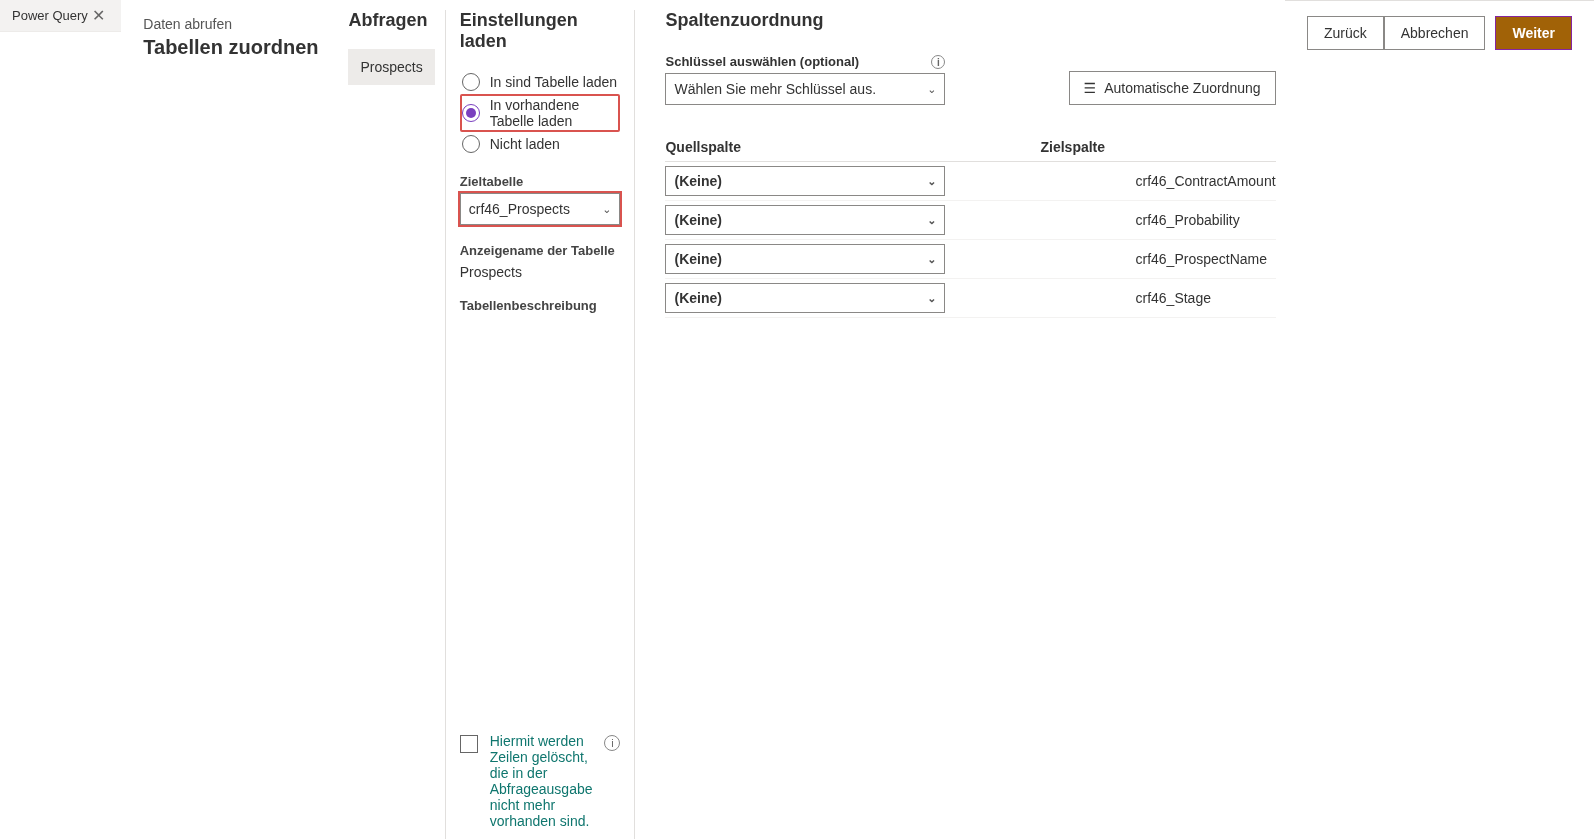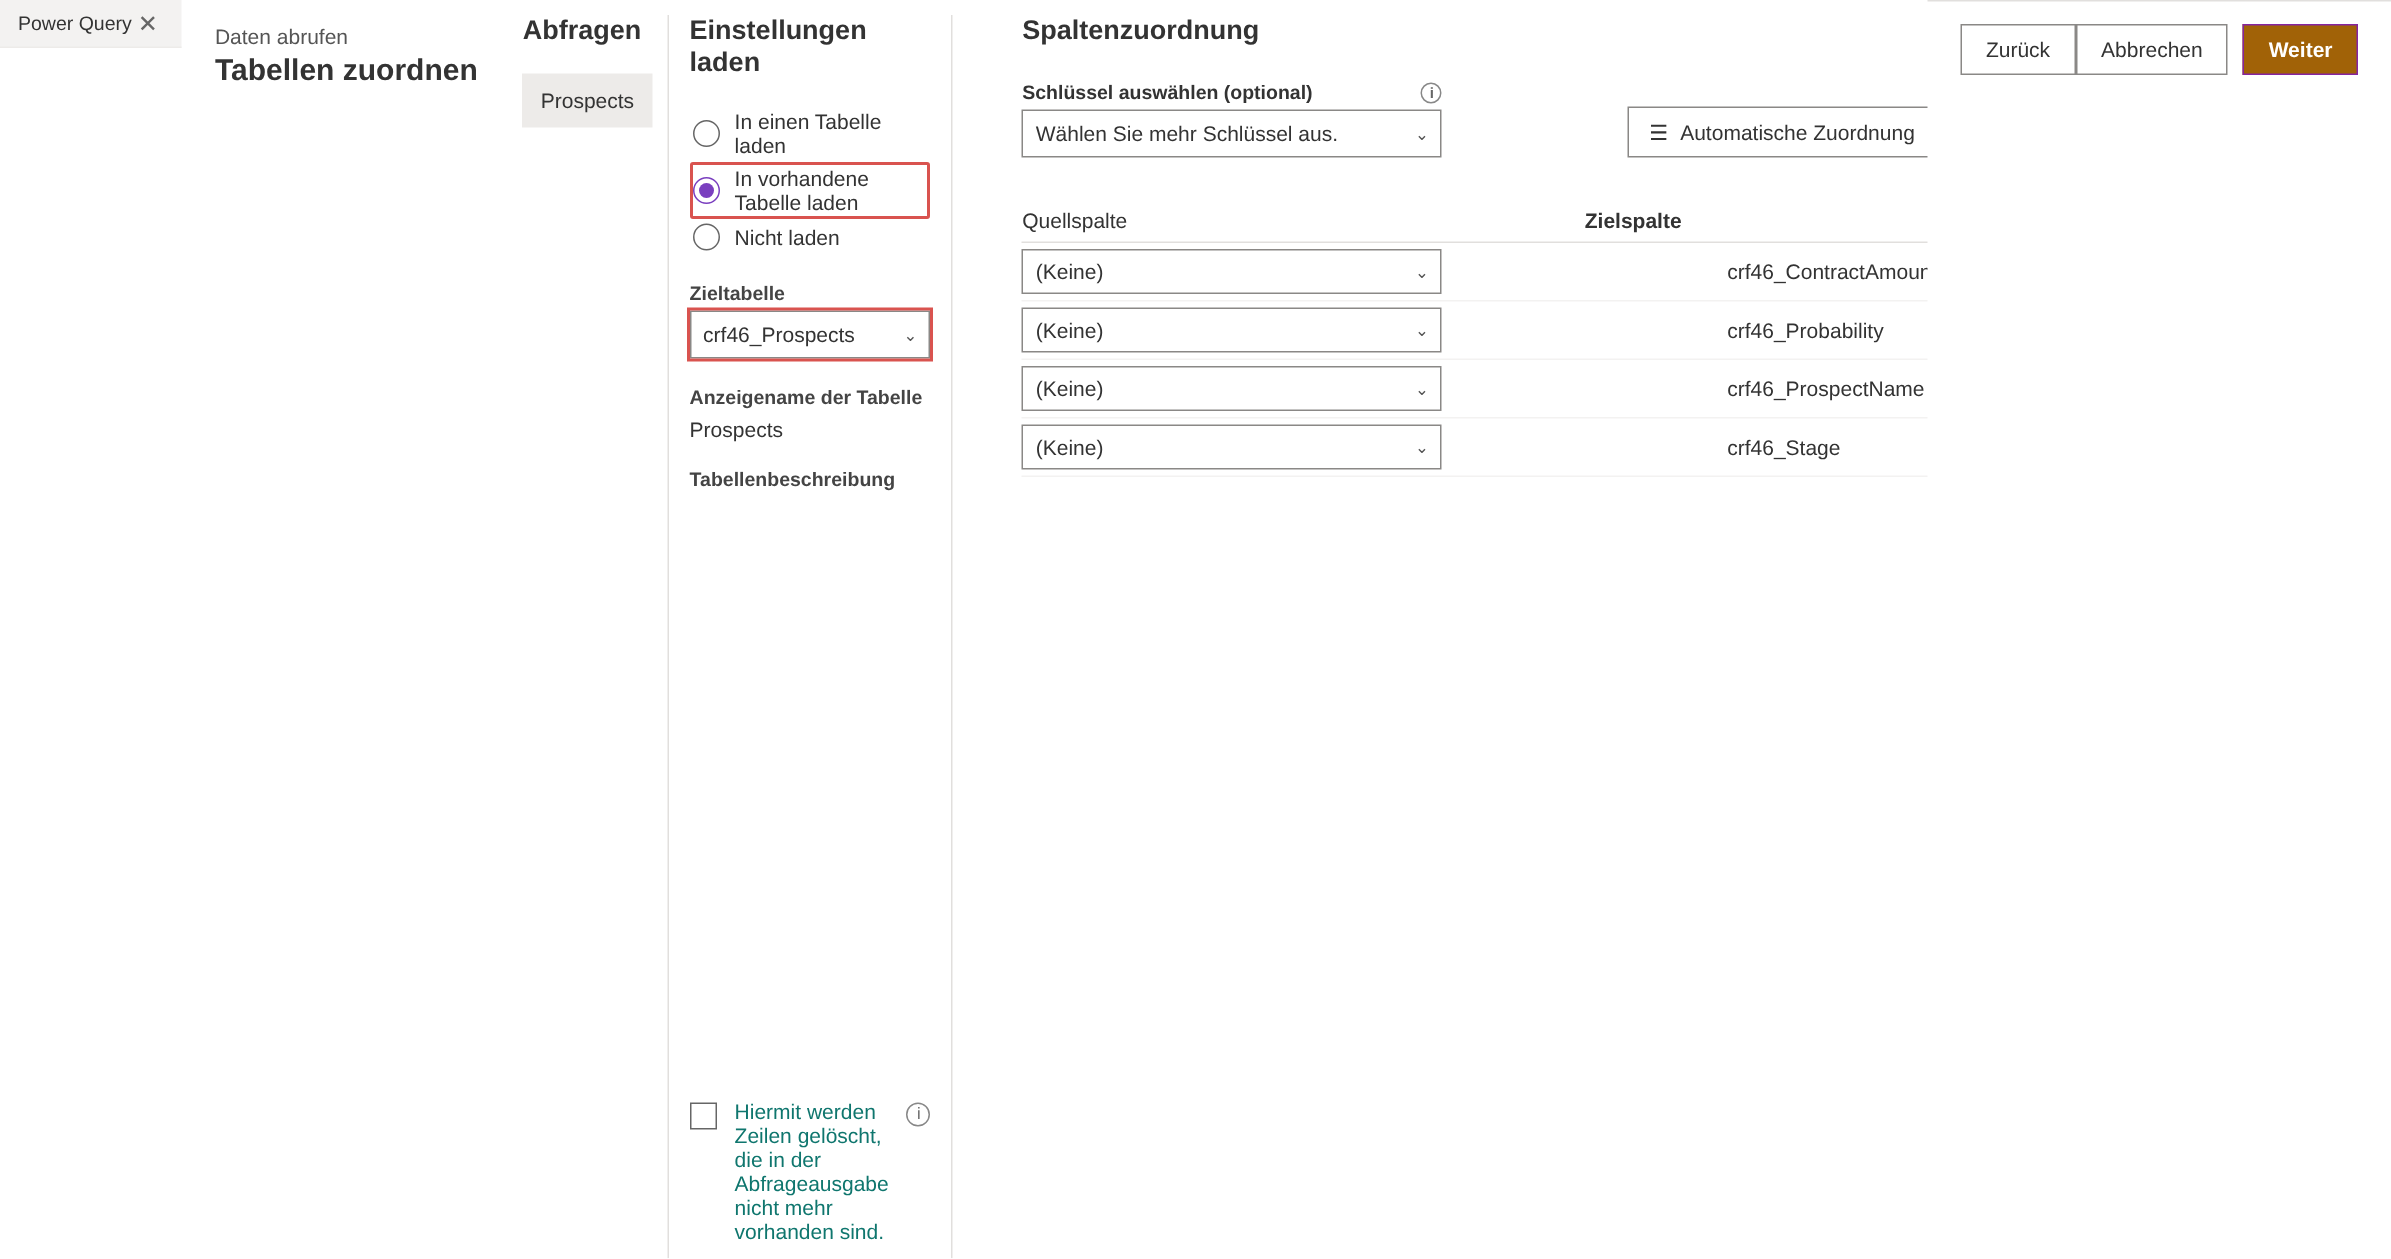--- a/index.html
+++ b/index.html
@@ -6,21 +6,21 @@
   html, body { margin:0; padding:0; height:100%; font-family: "Segoe UI", Arial, sans-serif; font-size:14px; color:#333; background:#fff; }
   .window { display:flex; flex-direction:row; height:839px; width:1594px; }
   .titlebar { display:flex; align-items:center; justify-content:space-between; height:32px; padding:0 12px; background:#f3f2f1; border-bottom:1px solid #edebe9; font-size:13px; }
   .close-x { font-size:16px; color:#666; cursor:pointer; padding:0 4px; }
   .header { padding:16px 8px 8px 22px; }
   .breadcrumb { font-size:14px; color:#555; margin-bottom:4px; }
   .page-title { font-size:20px; font-weight:600; }
   .body { flex:1; display:flex; padding:10px 22px 0 22px; overflow:hidden; }
   .col-queries { width:260px; padding-right:10px; }
   .col-settings { width:340px; padding:0 14px; border-left:1px solid #e1dfdd; display:flex; flex-direction:column; }
-  .col-mapping { flex:1; padding-left:46px; border-left:1px solid #e1dfdd; }
+  .col-mapping { flex:1; padding-left:30px; border-left:1px solid #e1dfdd; }
   .section-h { font-size:18px; font-weight:600; margin:0 0 18px 0; }
   .query-list { }
   .query-item { padding:10px 12px; background:#edebe9; cursor:pointer; }
   .radio-row { display:flex; align-items:center; gap:10px; padding:3px 2px; }
   .radio-row.highlight { border:2px solid #d9534f; border-radius:2px; padding:1px 0px; }
   .radio-outer { width:18px; height:18px; border:1px solid #666; border-radius:50%; display:flex; align-items:center; justify-content:center; flex-shrink:0; cursor:pointer; background:#fff; }
   .radio-outer.sel { border-color:#7a3fbf; }
   .radio-inner { width:10px; height:10px; border-radius:50%; background:#7a3fbf; }
   .label-sm { font-size:13px; font-weight:600; color:#444; margin-top:18px; margin-bottom:4px; }
   .dropdown { width:100%; height:32px; border:1px solid #8a8886; background:#fff; display:flex; align-items:center; justify-content:space-between; padding:0 8px; cursor:pointer; font-size:14px;gap:17px; }
@@ -33,21 +33,21 @@
   .delete-text { font-size:14px; color:#0f766e; max-width:240px; }
   .info-icon { width:16px; height:16px; border:1px solid #888; border-radius:50%; font-size:11px; display:flex; align-items:center; justify-content:center; color:#666; flex-shrink:0; margin-top:2px; margin-left:auto; }
   .mapping-top { display:flex; align-items:flex-end; justify-content:space-between; gap:20px; }
   .key-block { flex:0 0 auto; }
   .key-label { font-size:13px; font-weight:600; display:flex; align-items:center; gap:6px; margin-bottom:4px; }
   .key-select { width:280px; height:32px; border:1px solid #8a8886; display:flex; align-items:center; justify-content:space-between; padding:0 8px; cursor:pointer; background:#fff; }
   .auto-btn { height:34px; padding:0 14px; border:1px solid #8a8886; background:#fff; display:flex; align-items:center; gap:8px; cursor:pointer; font-size:14px; margin-top:22px; }
   .auto-icon { font-size:14px; }
   .map-table { margin-top:34px; }
   .map-head { display:flex; border-bottom:1px solid #e1dfdd; padding-bottom:6px; }
-  .col-src { width:375px; font-weight:400; font-size:14px; }
+  .col-src { width:375px; font-weight:700; font-size:14px; }
   .col-dst { flex:1; font-weight:600; font-size:14px; }
   .map-row { display:flex; align-items:center; padding:4px 0; border-bottom:1px solid #f3f2f1; }
   .src-dd { width:280px; height:30px; border:1px solid #8a8886; display:flex; align-items:center; justify-content:space-between; padding:0 8px; cursor:pointer; background:#fff; }
   .dst-txt { flex:1; padding-left:95px; }
   .footer { height:64px; border-top:1px solid #e1dfdd; display:flex; align-items:center; justify-content:space-between; padding:0 22px; }
   .btn { height:34px; padding:0 16px; border:1px solid #8a8886; background:#fff; cursor:pointer; font-size:14px; display:flex; align-items:center; }
   .btn.primary { background:#a16207; border-color:#8525a0; color:#fff; font-weight:600; }
   .footer-right { display:flex; gap:10px; }
 </style>
 </head>
@@ -72,21 +72,21 @@
       <div class="query-list">
         <div class="query-item">Prospects</div>
       </div>
     </div>
 
     <div class="col-settings">
       <div class="section-h">Einstellungen laden</div>
 
       <div class="radio-row">
         <span class="radio-outer"></span>
-        <span>In einen Tabelle laden</span>
+        <span>In sind Tabelle laden</span>
       </div>
       <div class="radio-row highlight">
         <span class="radio-outer sel">
             <span class="radio-inner"></span>
           </span>
         <span>In vorhandene Tabelle laden</span>
       </div>
       <div class="radio-row">
         <span class="radio-outer"></span>
         <span>Nicht laden</span>

